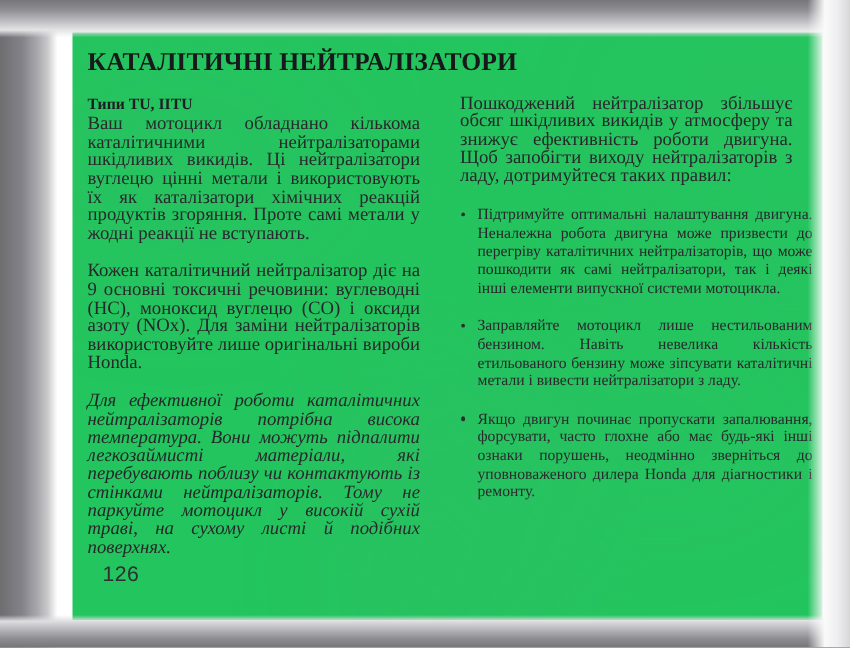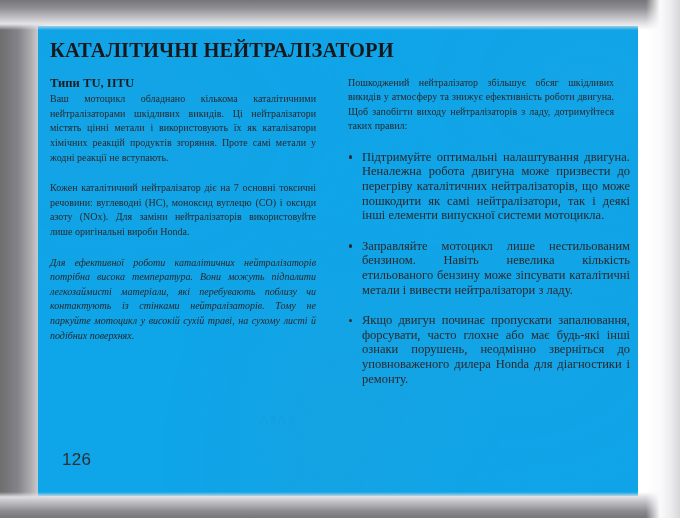--- a/index.html
+++ b/index.html
@@ -38,23 +38,23 @@
   }
   #rightshade {
     position: absolute;
     right: 0; top: 0; width: 34px; height: 518px;
     background: linear-gradient(to left, #d7d7da 0px, #eeeef0 10px, #fafafa 20px, rgba(255,255,255,0) 34px);
     pointer-events: none;
   }
   
   #paper {
     position: absolute;
-    left: 38px; top: 26px;
+    left: 58px; top: 26px;
     width: 600px; height: 470px;
-    background: #0ea5e9;
+    background: #22c55e;
   }
   
   #grain {
     position: absolute;
     inset: 0;
     pointer-events: none;
     opacity: .40;
     background:
       radial-gradient(ellipse at 14% 22%, rgba(150,150,150,.10) 0%, rgba(255,255,255,0) 42%),
       radial-gradient(ellipse at 78% 68%, rgba(150,150,150,.09) 0%, rgba(255,255,255,0) 46%),
@@ -84,21 +84,21 @@
   }
   h2.subhead {
     margin: 0 0 1px 0;
     font-size: 12.6px;
     font-weight: bold;
     color: #1a1a1e;
     line-height: 1.25;
   }
   p.body {
     margin: 0 16px 16px 0;
-    font-size: 10px;
+    font-size: 15px;
     line-height: 14.6px;
     text-align: justify;
     color: #26262a;
     hyphens: manual;
   }
   p.body:last-child { margin-bottom: 0; font-style: italic; }
   ul.rules {
     margin: 0;
     padding: 0;
     list-style: none;
@@ -171,23 +171,23 @@
     <div id="content">
 
       <h1 id="heading">КАТАЛІТИЧНІ НЕЙТРАЛІЗАТОРИ</h1>
 
       <div id="columns">
 
         <div class="col">
 
           <h2 class="subhead">Типи TU, IITU</h2>
 
-          <p class="body">Ваш мотоцикл обладнано кількома каталі­тичними нейтралізаторами шкідливих вики­дів. Ці нейтралізатори містять цінні метали і використовують їх як каталізатори хіміч­них реакцій продуктів згоряння. Проте самі метали у жодні реакції не вступають.</p>
-
-          <p class="body">Кожен каталітичний нейтралізатор діє на 7 основні токсичні речовини: вуглеводні (HC), моноксид вуглецю (CO) і оксиди азоту (NOx). Для заміни нейтралізаторів використовуйте лише оригінальні вироби Honda.</p>
+          <p class="body">Ваш мотоцикл обладнано кількома каталі­тичними нейтралізаторами шкідливих вики­дів. Ці нейтралізатори вуглецю цінні метали і використовують їх як каталізатори хіміч­них реакцій продуктів згоряння. Проте самі метали у жодні реакції не вступають.</p>
+
+          <p class="body">Кожен каталітичний нейтралізатор діє на 9 основні токсичні речовини: вуглеводні (HC), моноксид вуглецю (CO) і оксиди азоту (NOx). Для заміни нейтралізаторів використовуйте лише оригінальні вироби Honda.</p>
 
           <p class="body">Для ефективної роботи каталітичних нейтра­лізаторів потрібна висока температура. Вони можуть підпалити легкозаймисті матеріали, які перебувають поблизу чи контактують із стінками нейтралізаторів. Тому не паркуйте мотоцикл у високій сухій траві, на сухому листі й подібних поверхнях.</p>
 
         </div>
 
         <div class="col">
 
           <p class="body">Пошкоджений нейтралізатор збільшує обсяг шкідливих викидів у атмосферу та знижує ефективність роботи двигуна. Щоб запобігти виходу нейтралізаторів з ладу, дотримуйтеся таких правил:</p>
 
           <ul class="rules">

